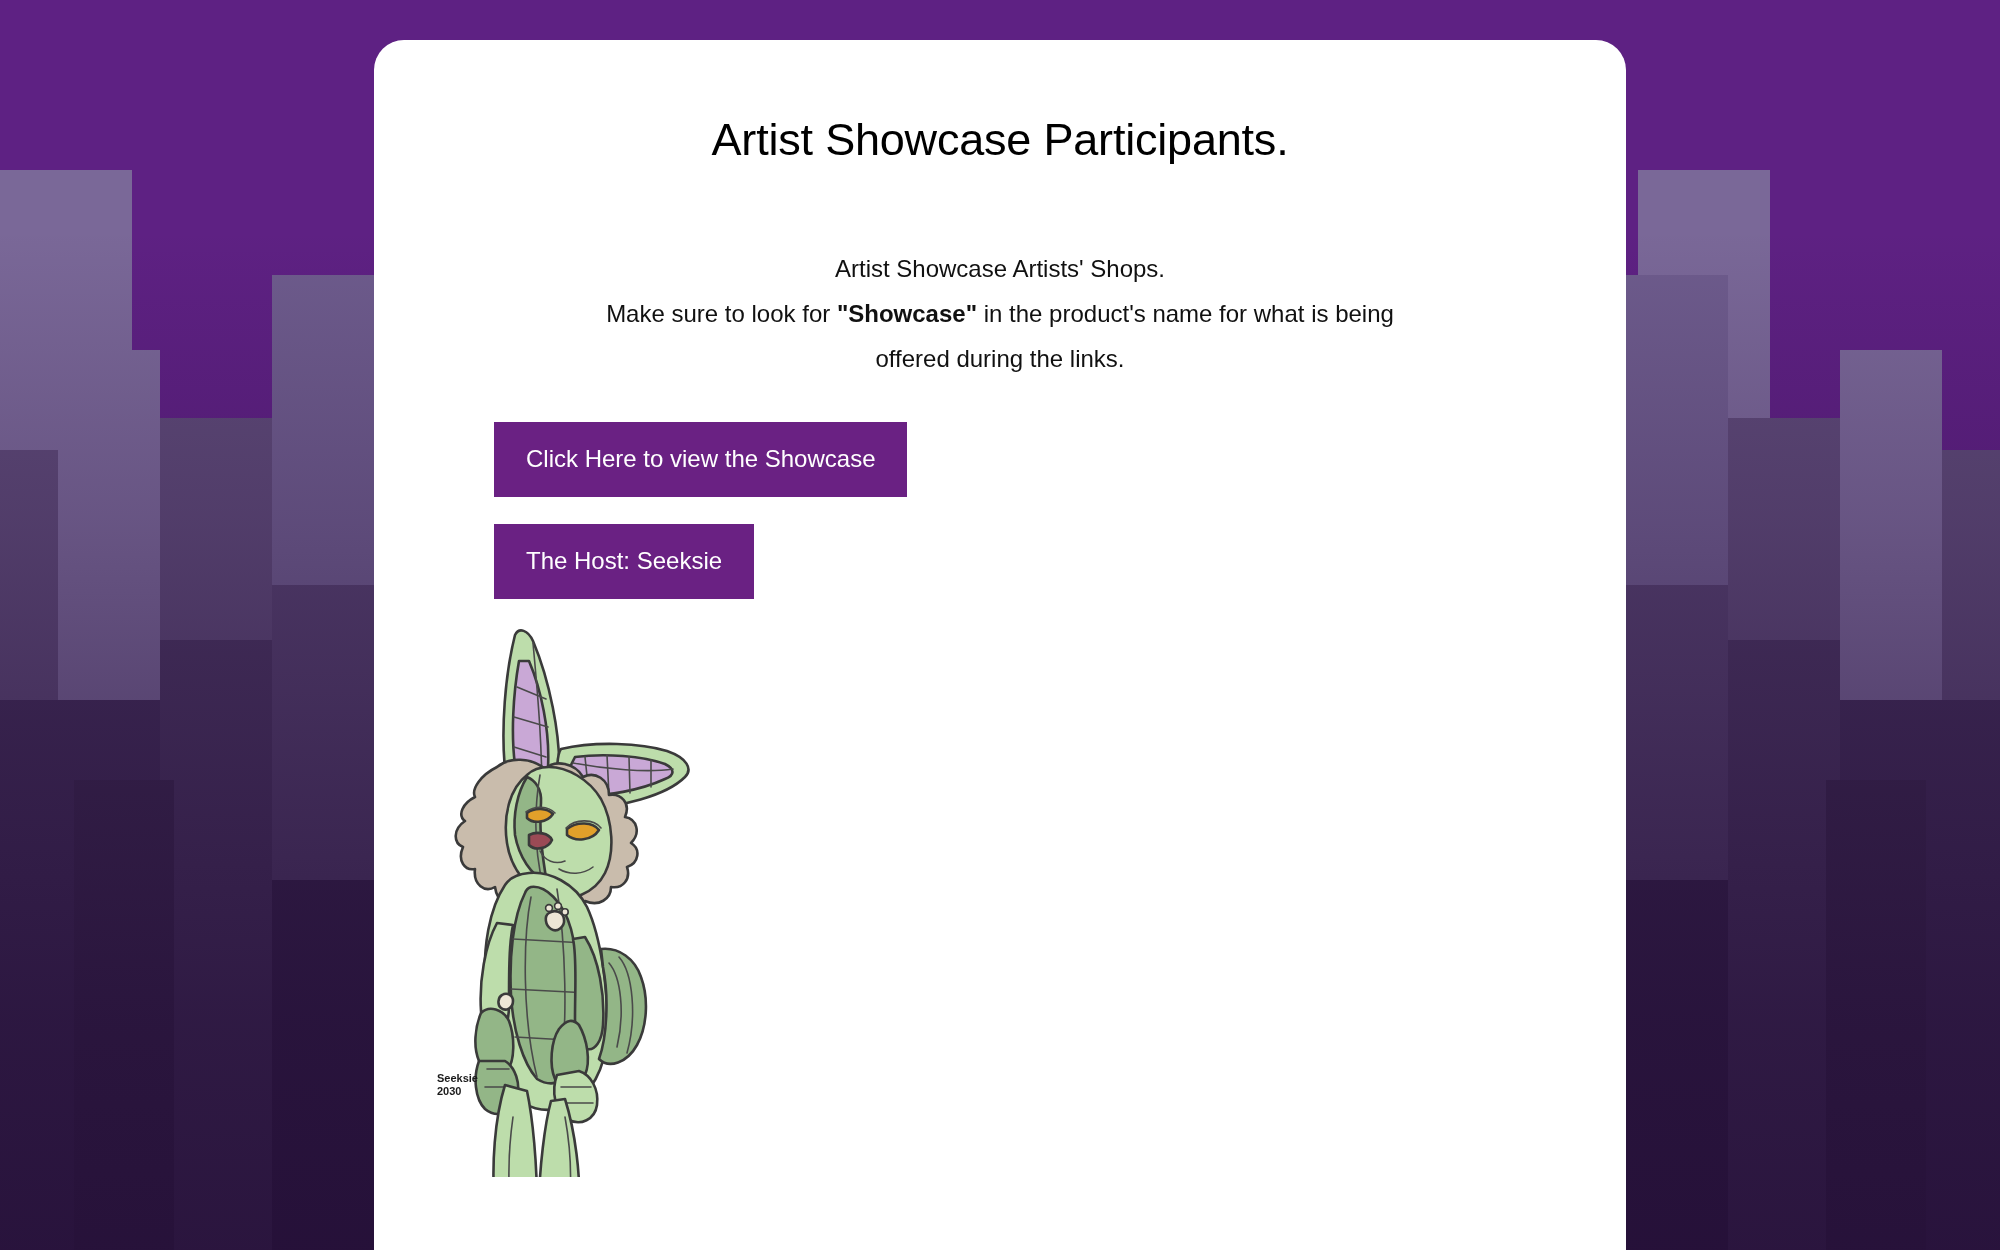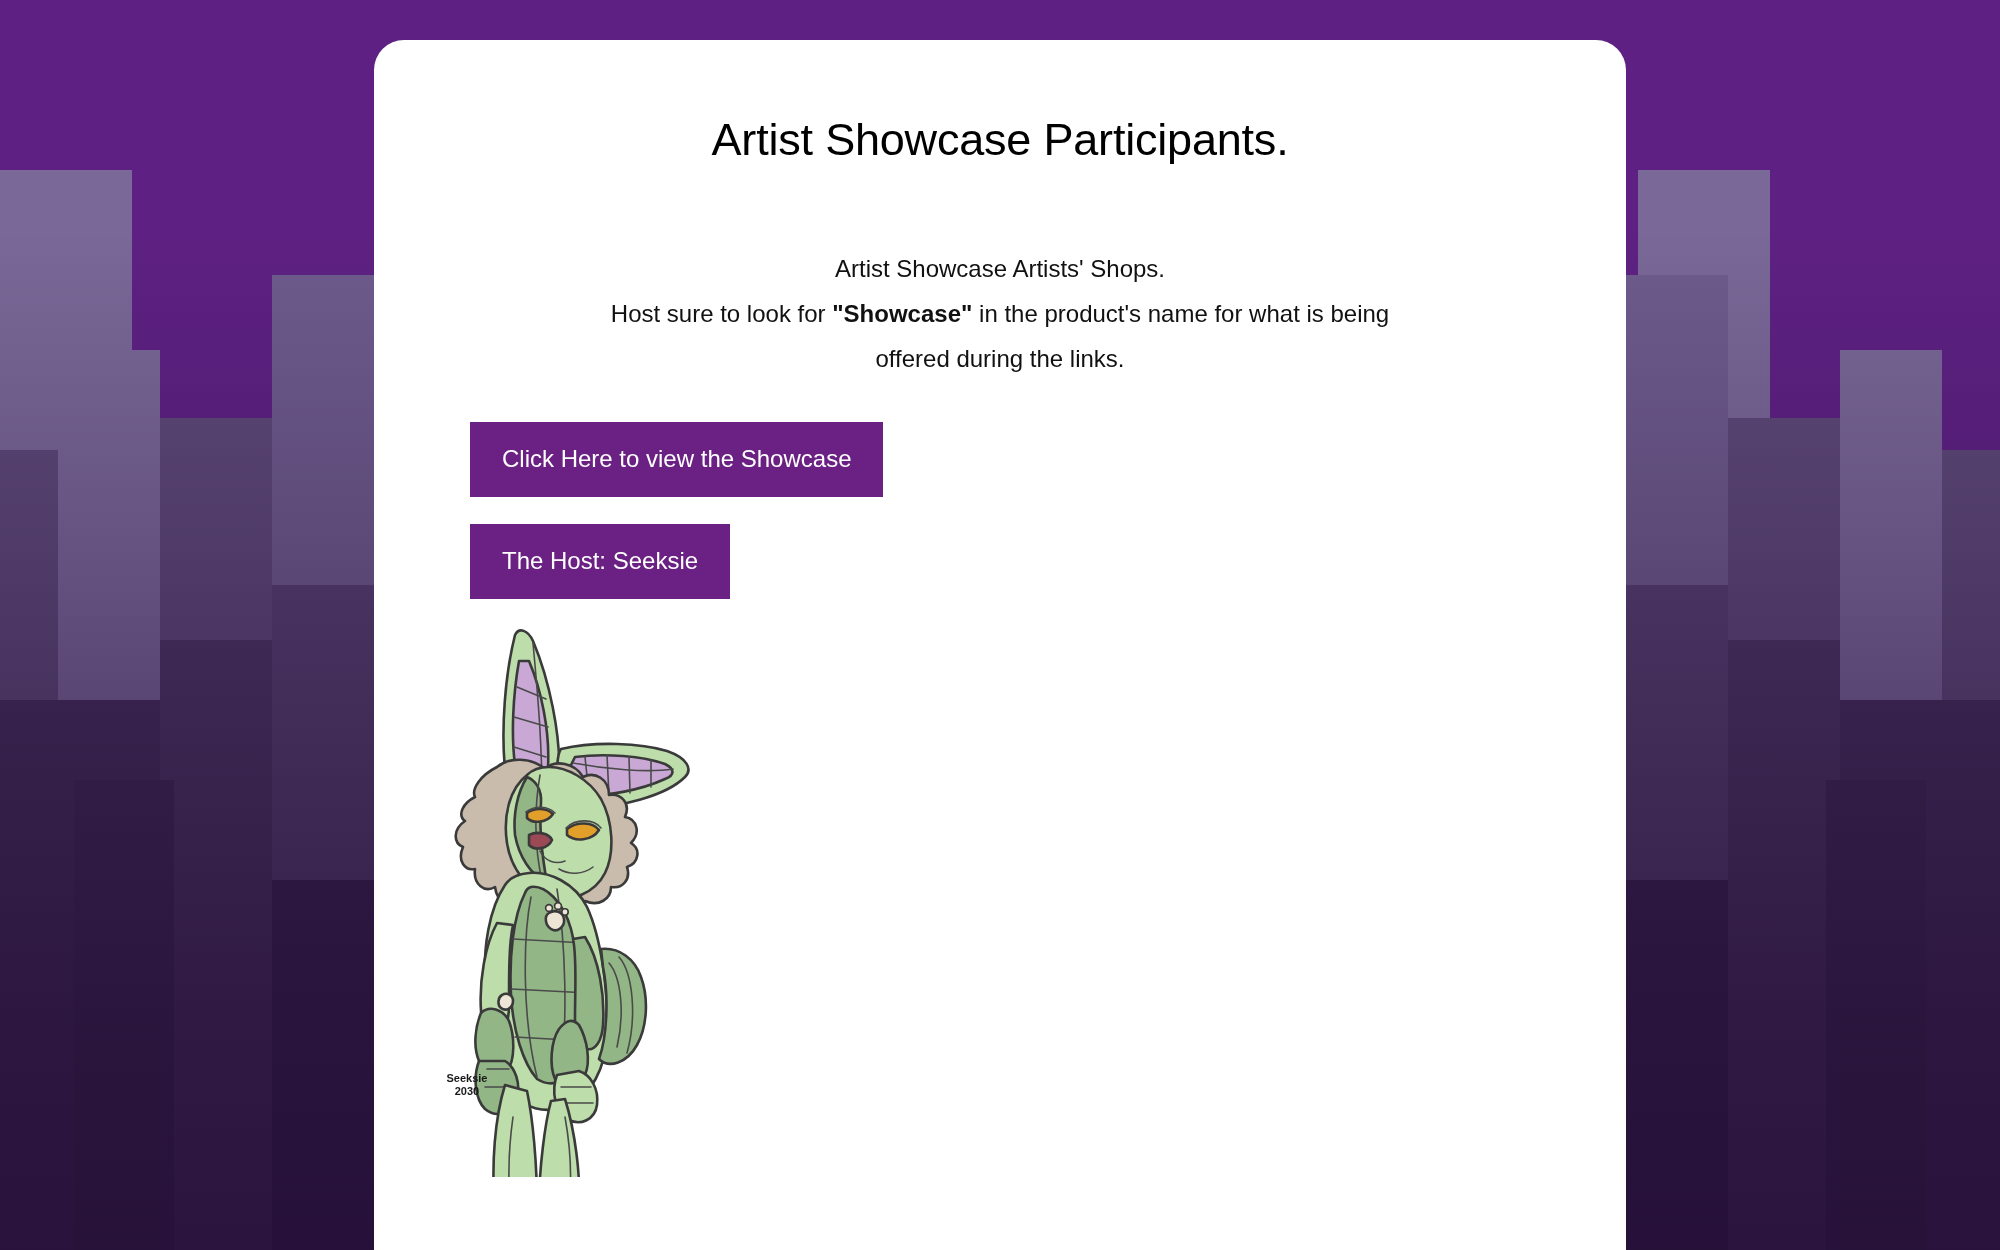--- a/index.html
+++ b/index.html
@@ -79,21 +79,21 @@
     font-size: 24px;
     line-height: 1;
     padding: 25px 32px 26px 32px;
     text-decoration: none;
     border: none;
     cursor: pointer;
     font-family: "Liberation Sans", sans-serif;
     text-align: left;
     white-space: nowrap;
   }
-  .button-row { margin-left: 96px; }
+  .button-row { margin-left: 120px; }
   #showcase-button-row { margin-top: 41px; }
   #host-button-row { margin-top: 27px; }
 
   
   #host-artwork-wrap {
     margin-top: 18px;
     margin-left: 35px;
     width: 330px;
     height: 560px;
     position: relative;
@@ -102,21 +102,21 @@
 
   #artwork-signature {
     position: absolute;
     left: 28px;
     top: 455px;
     font-size: 11px;
     font-weight: bold;
     color: #1a1a1a;
     line-height: 1.25;
     font-family: "Liberation Sans", sans-serif;
-    text-align: center;
+    text-align: left;
     width: 60px;
   }
 </style>
 </head>
 <body>
 
 <svg id="bg-skyline" viewBox="0 0 2000 1250" preserveAspectRatio="none" xmlns="http://www.w3.org/2000/svg">
   <rect x="0" y="0" width="2000" height="1250" fill="#5E2183"></rect>
 
   <g>
@@ -156,21 +156,21 @@
 </svg>
 <div id="bg-vignette"></div>
 
 <main id="card">
 
   <h1 id="page-title">Artist Showcase Participants.</h1>
 
   <p id="intro-paragraph">
     <br>
     <span>Artist Showcase Artists' Shops.</span><br>
-    <span>Host sure to look for </span><span class="bold">"Showcase"</span><span> in the product's name for what is being</span><br>
+    <span>Make sure to look for </span><span class="bold">"Showcase"</span><span> in the product's name for what is being</span><br>
     <span>offered during the links.</span>
   </p>
 
   <div class="button-row" id="showcase-button-row">
     <a class="link-button" id="showcase-button" href="#">Click Here to view the Showcase</a>
   </div>
 
   <div class="button-row" id="host-button-row">
     <a class="link-button" id="host-button" href="#">The Host: Seeksie</a>
   </div>

